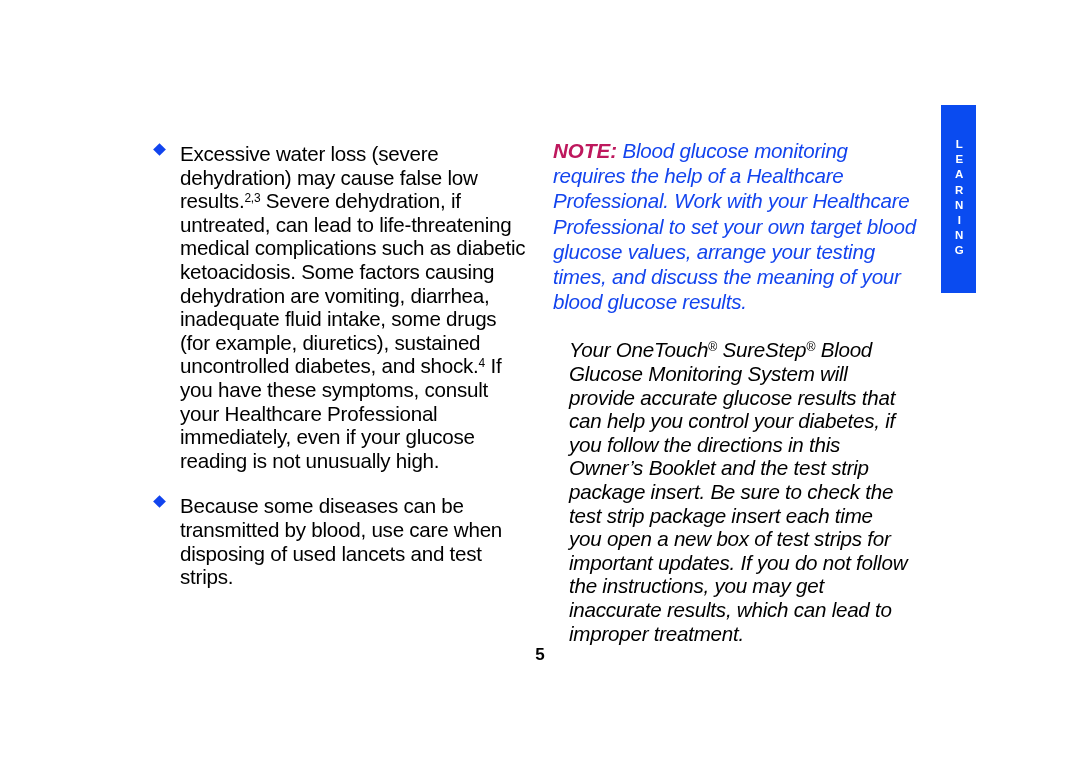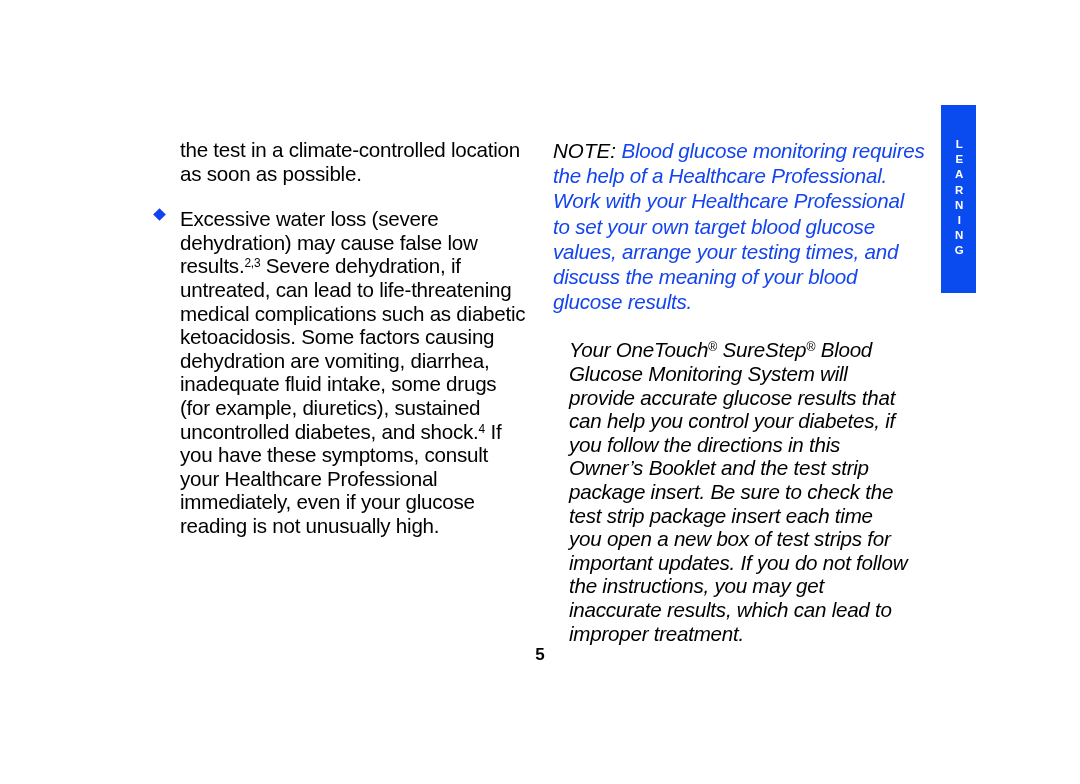--- a/index.html
+++ b/index.html
@@ -106,22 +106,22 @@
   .note-block {
     font-size: 20.6px;
     line-height: 25.2px;
     font-style: italic;
     color: #1344EE;
     letter-spacing: -0.25px;
     margin: 0 0 24px 0;
     font-family: "Liberation Sans", sans-serif;
   }
   .note-label {
-    color: #000000;
-    font-weight: normal;
+    color: #be185d;
+    font-weight: bold;
     font-style: italic;
     letter-spacing: 0;
   }
 
   
   .section-heading {
     font-size: 21.5px;
     font-weight: bold;
     color: #0E46F0;
     letter-spacing: -0.35px;
@@ -152,27 +152,30 @@
 <body>
 
 <div class="page">
 
   <div class="side-tab">
     <span class="side-tab-label">LEARNING</span>
   </div>
 
   <div class="col-left">
 
-    <p class="body-text para-cont">the test in a climate-controlled location as soon as possible.</p>
 
     <div class="body-text bullet-item">
       <span class="bullet-mark"></span>
       <span>Excessive water loss (severe dehydration) may cause false low results.</span><sup class="fn">2,3</sup><span> Severe dehydration, if untreated, can lead to life-threatening medical complications such as diabetic ketoacidosis. Some factors causing dehydration are vomiting, diarrhea, inadequate fluid intake, some drugs (for example, diuretics), sustained uncontrolled diabetes, and shock.</span><sup class="fn">4</sup><span> If you have these symptoms, consult your Healthcare Professional immediately, even if your glucose reading is not unusually high.</span>
     </div>
 
+    <div class="body-text bullet-item">
+      <span class="bullet-mark"></span>
+      <span>Because some diseases can be transmitted by blood, use care when disposing of used lancets and test strips.</span>
+    </div>
 
   </div>
 
   <div class="col-right">
 
     <p class="note-block"><span class="note-label">NOTE:</span><span> Blood glucose monitoring requires the help of a Healthcare Professional. Work with your Healthcare Professional to set your own target blood glucose values, arrange your testing times, and discuss the meaning of your blood glucose results.</span></p>
 
 
     <p class="body-text right-body"><span>Your OneTouch</span><sup class="rtm">®</sup><span> SureStep</span><sup class="rtm">®</sup><span> Blood Glucose Monitoring System will provide accurate glucose results that can help you control your diabetes, if you follow the directions in this Owner’s Booklet and the test strip package insert. Be sure to check the test strip package insert each time you open a new box of test strips for important updates. If you do not follow the instructions, you may get inaccurate results, which can lead to improper treatment.</span></p>
 

